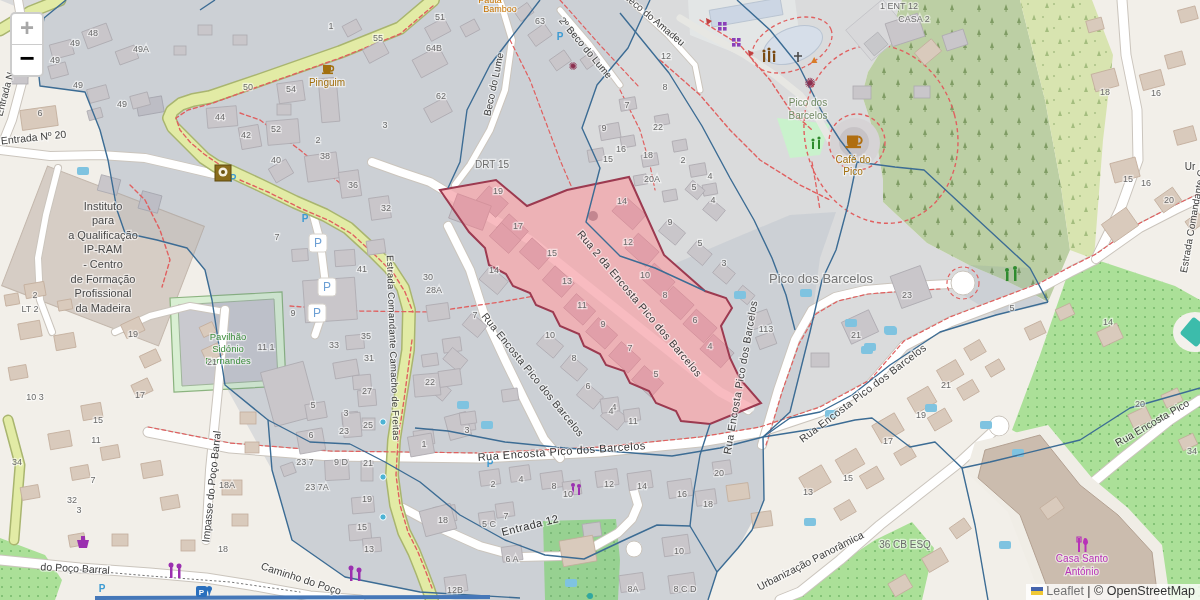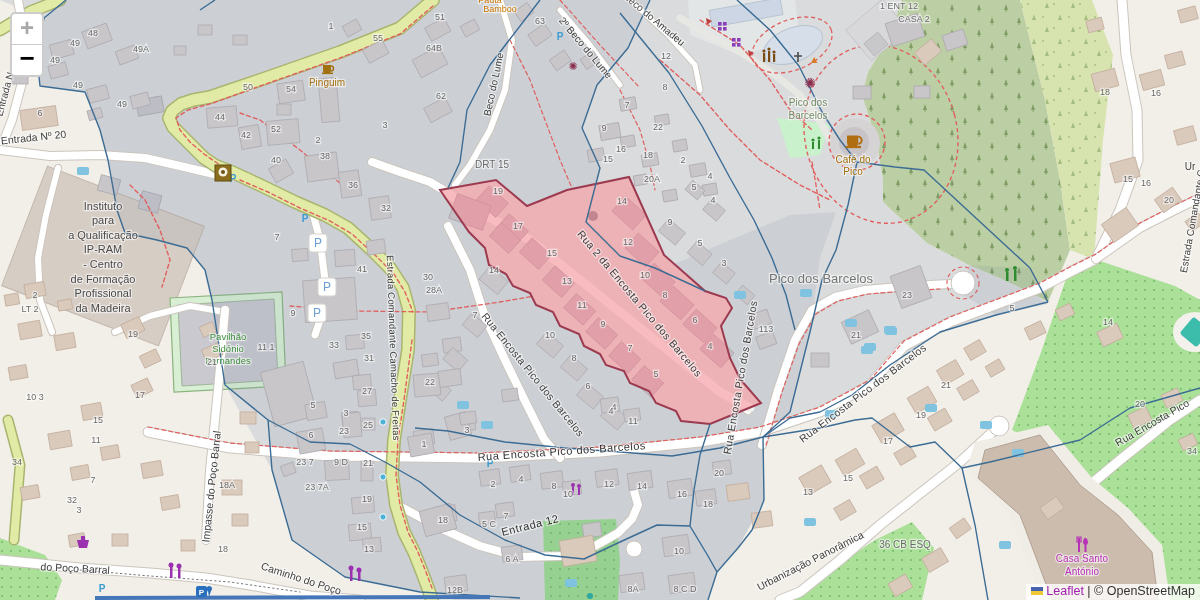--- a/index.html
+++ b/index.html
@@ -630,15 +630,15 @@
       <text x="1012" y="311" text-anchor="middle" fill="#6b6b6b" style="font-family:&quot;Liberation Sans&quot;,sans-serif;font-size:9px;" stroke="#ffffff" stroke-width="2.5" stroke-opacity="0.55" paint-order="stroke">5</text>
       <text x="1190" y="170" text-anchor="middle" fill="#414141" style="font-family:&quot;Liberation Sans&quot;,sans-serif;font-size:10px;" stroke="#ffffff" stroke-width="2.5" stroke-opacity="0.55" paint-order="stroke">Ur</text>
     </svg>
 
 <div style="position:absolute;left:10px;top:12px;width:30px;border:2px solid rgba(0,0,0,0.2);border-radius:5px;background:#fff;box-sizing:content-box">
  <div style="width:30px;height:30px;line-height:28px;text-align:center;font-family:&quot;Liberation Sans&quot;,sans-serif;font-size:24px;font-weight:bold;color:#a8a8a8;border-bottom:1px solid #ccc">+</div>
  <div style="width:30px;height:30px;line-height:26px;text-align:center;font-family:&quot;Liberation Sans&quot;,sans-serif;font-size:26px;font-weight:bold;color:#000">−</div>
 </div>
 <div style="position:absolute;right:0;bottom:0;background:rgba(255,255,255,0.8);padding:0 5px 2px 5px;font-family:&quot;Liberation Sans&quot;,sans-serif;font-size:12.5px;color:#333;white-space:nowrap">
  <span style="display:inline-block;width:12px;height:8px;vertical-align:baseline;position:relative;top:0px"><span style="position:absolute;left:0;top:0;width:12px;height:4px;background:#4564ad"></span><span style="position:absolute;left:0;top:4px;width:12px;height:4px;background:#f0c835"></span></span>
- <a style="color:#a21caf;text-decoration:none">Leaflet</a> <span style="color:#333">|</span> © OpenStreetMap
+ <a style="color:#737373;text-decoration:none">Leaflet</a> <span style="color:#333">|</span> © OpenStreetMap
 </div>
 
 </div>
 </body></html>

